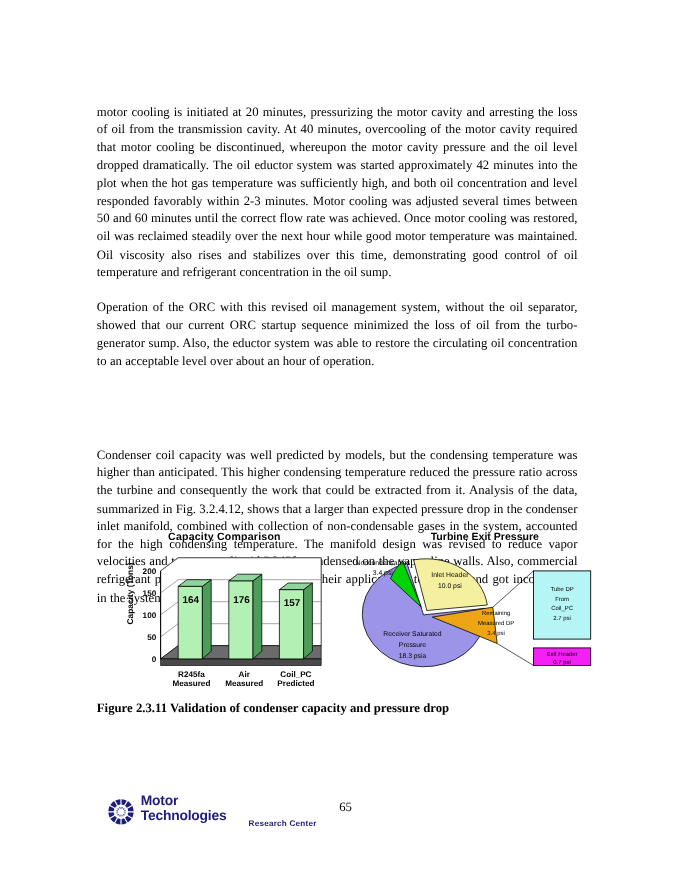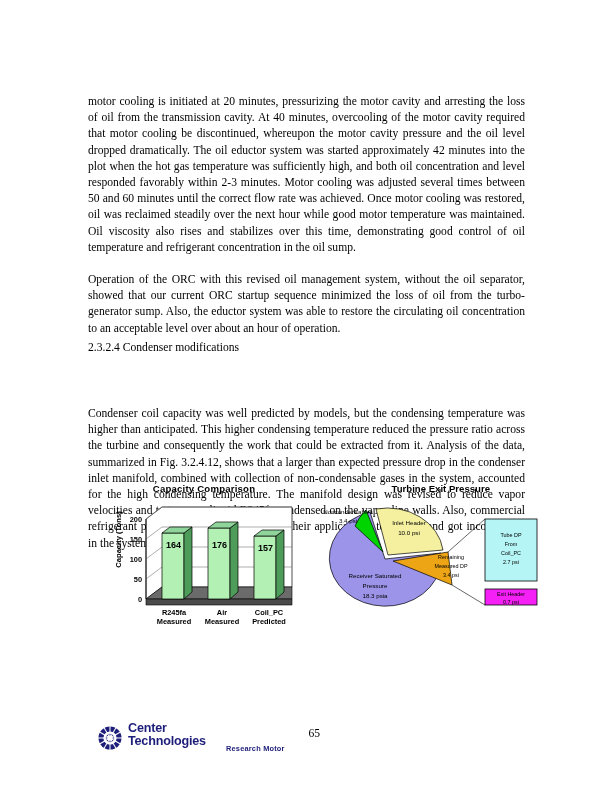--- a/index.html
+++ b/index.html
@@ -176,21 +176,20 @@
 </style>
 </head>
 <body>
 
 <div class="page">
 
   <div class="body-text para1">motor cooling is initiated at 20 minutes, pressurizing the motor cavity and arresting the loss of oil from the transmission cavity.  At 40 minutes, overcooling of the motor cavity required that motor cooling be discontinued, whereupon the motor cavity pressure and the oil level dropped dramatically.  The oil eductor system was started approximately 42 minutes into the plot when the hot gas temperature was sufficiently high, and both oil concentration and level responded favorably within 2-3 minutes.  Motor cooling was adjusted several times between 50 and 60 minutes until the correct flow rate was achieved.  Once motor cooling was restored, oil was reclaimed steadily over the next hour while good motor temperature was maintained.   Oil viscosity also rises and stabilizes over this time, demonstrating good control of oil temperature and refrigerant concentration in the oil sump.</div>
 
   <div class="body-text para2">Operation of the ORC with this revised oil management system, without the oil separator, showed that our current ORC startup sequence minimized the loss of oil from the turbo-generator sump.   Also, the eductor system was able to restore the circulating oil concentration to an acceptable level over about an hour of operation.</div>
 
-  <div class="body-text heading">2.3.2.4  Condenser modifications</div>
 
   <div class="body-text para3">Condenser coil capacity was well predicted by models, but the condensing temperature was higher than anticipated.  This higher condensing temperature reduced the pressure ratio across the turbine and consequently the work that could be extracted from it.  Analysis of the data, summarized in Fig. 3.2.4.12, shows that a larger than expected pressure drop in the condenser inlet manifold, combined with collection of non-condensable gases in the system, accounted for the high condensing temperature.  The manifold design was revised to reduce vapor velocities and to trap any liquid R245fa condensed on the vapor line walls.  Also, commercial refrigerant purge units were evaluated for their applicability to R245fa and got incorporated in the system.</div>
 
   <div class="charts">
 
     <div class="barchart">
       <div class="bar-title">Capacity Comparison</div>
       <div class="ylabel">Capacity (Tons)</div>
 
       <svg class="bar-svg" width="200" height="130" viewBox="0 0 200 130">
@@ -297,20 +296,21 @@
         <text class="pie-lab-sm" x="151" y="75" text-anchor="middle">Measured DP</text>
         <text class="pie-lab-sm" x="151" y="84" text-anchor="middle">3.4 psi</text>
 
         <text class="pie-lab" x="75" y="85" text-anchor="middle">Receiver Saturated</text>
         <text class="pie-lab" x="75" y="95" text-anchor="middle">Pressure</text>
         <text class="pie-lab" x="75" y="105" text-anchor="middle">18.3 psia</text>
       </svg>
     </div>
   </div>
 
+  <div class="caption">Figure 2.3.11  Validation of condenser capacity and pressure drop</div>
 
   <div class="footer-logo">
     <svg class="logo-mark" width="28" height="28" viewBox="0 0 28 28">
       <g fill="#1d1d7a">
         <circle cx="14" cy="14" r="11.5" fill="#1d1d7a"></circle>
         <circle cx="14" cy="14" r="6.6" fill="#ffffff"></circle>
         <circle cx="14" cy="14" r="4.3" fill="#1d1d7a"></circle>
         <circle cx="14" cy="14" r="2.6" fill="#ffffff"></circle>
       </g>
       <g stroke="#ffffff" stroke-width="1.05">
@@ -322,21 +322,21 @@
         <line x1="14" y1="14" x2="20.5" y2="25.3"></line>
         <line x1="14" y1="14" x2="14" y2="27"></line>
         <line x1="14" y1="14" x2="7.5" y2="25.3"></line>
         <line x1="14" y1="14" x2="2.7" y2="20.5"></line>
         <line x1="14" y1="14" x2="1" y2="14"></line>
         <line x1="14" y1="14" x2="2.7" y2="7.5"></line>
         <line x1="14" y1="14" x2="7.5" y2="2.7"></line>
       </g>
     </svg>
     <div class="logo-words">
-      <div>Center</div>
+      <div>Motor</div>
       <div>Technologies</div>
     </div>
-    <div class="logo-sub">Research Motor</div>
+    <div class="logo-sub">Research Center</div>
   </div>
 
   <div class="page-num">65</div>
 
 </div>
 
 </body></html>

